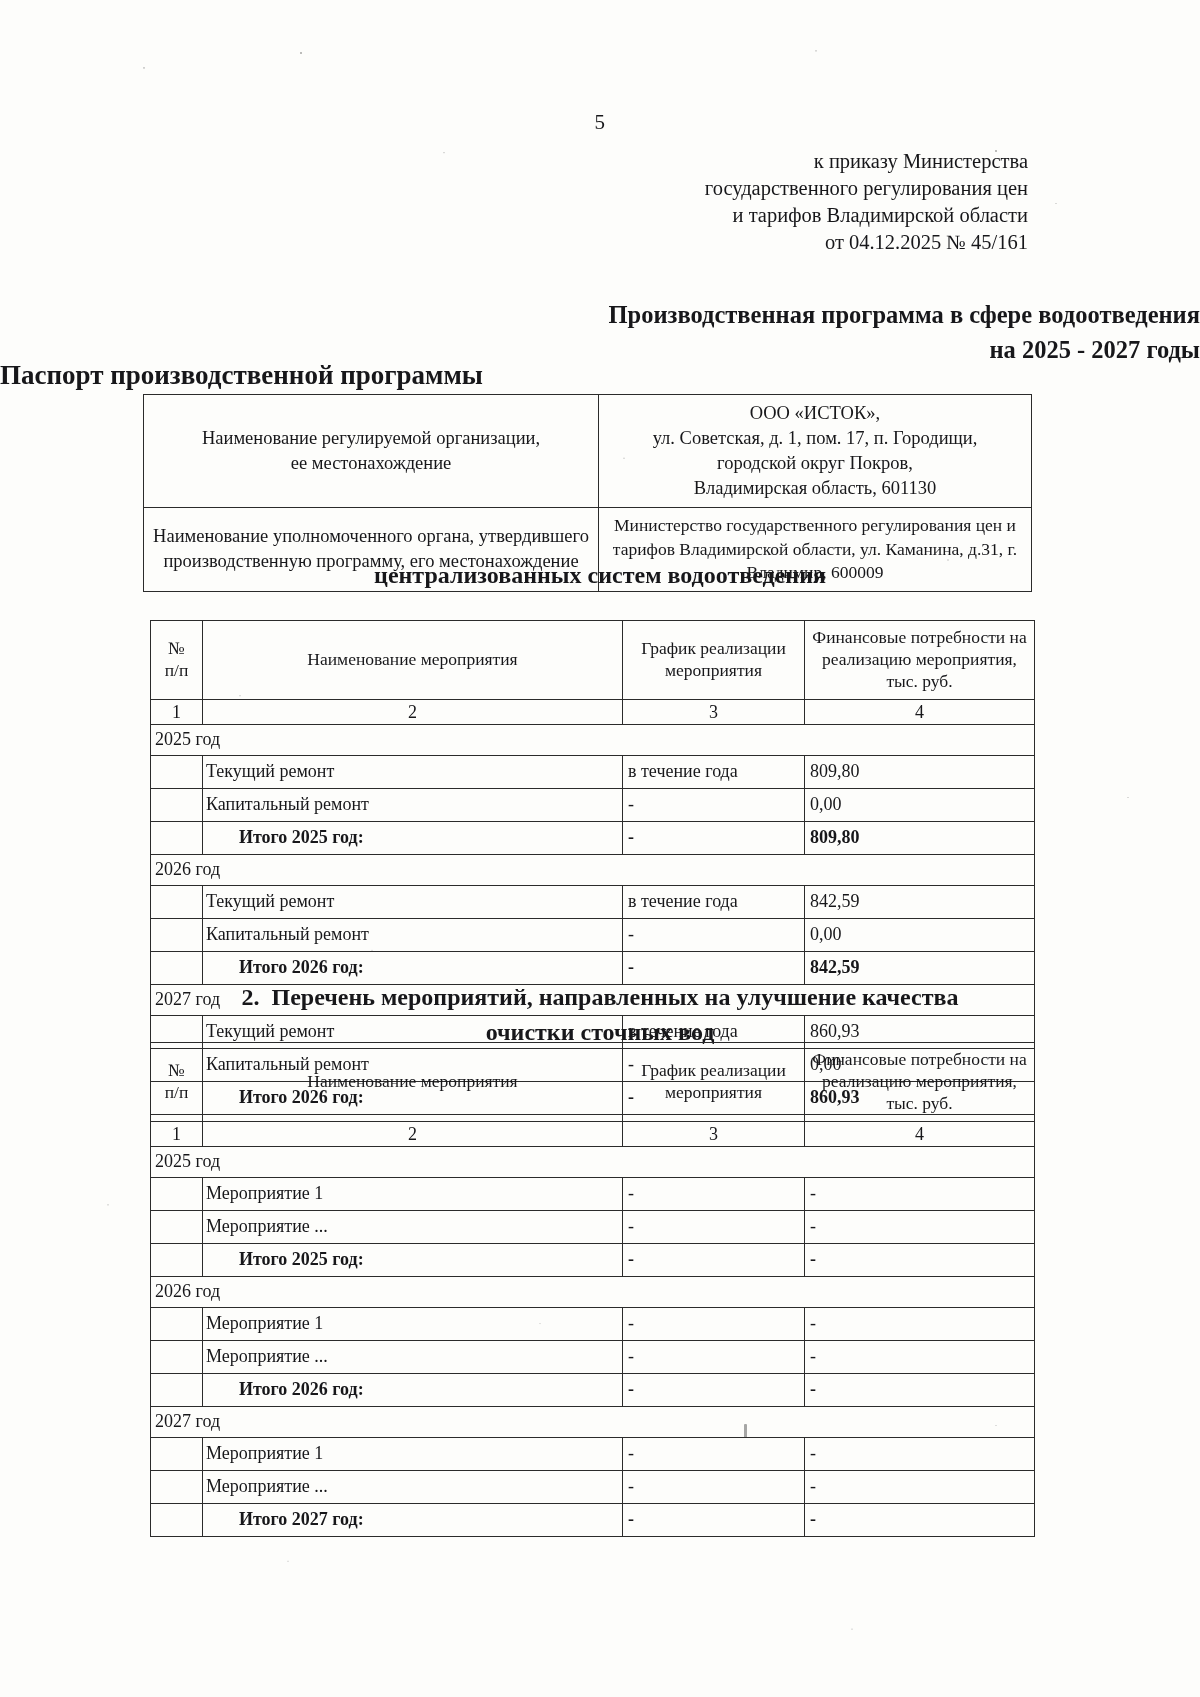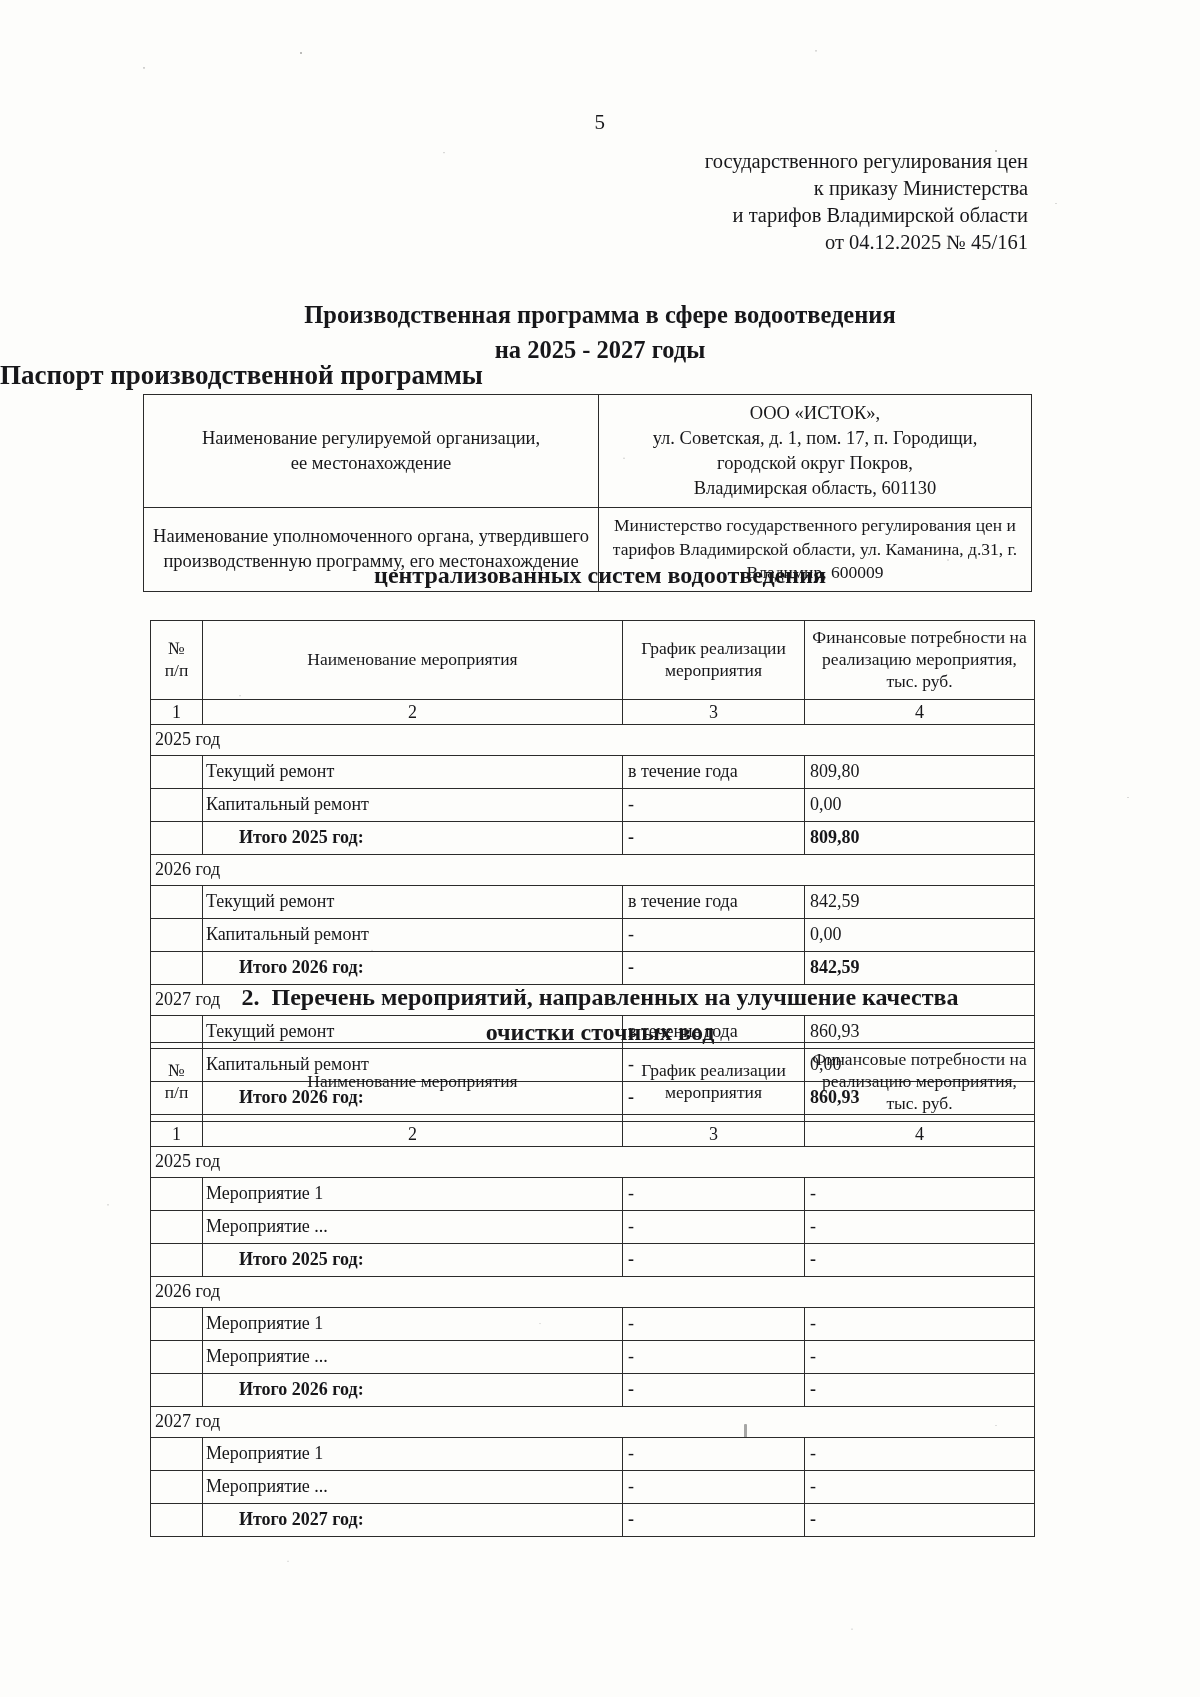--- a/index.html
+++ b/index.html
@@ -72,21 +72,21 @@
     white-space: nowrap;
   }
   .appendix div { display: block; }
 
   
   .doc-title {
     position: absolute;
     top: 298px;
     left: 0;
     width: 1200px;
-    text-align: center;
+    text-align: right;
     font-weight: bold;
     font-size: 24.5px;
     line-height: 1.42;
   }
   .passport-title {
     position: absolute;
     top: 360px;
     left: 0;
     width: 1200px;
     font-weight: bold;
@@ -198,22 +198,22 @@
 
   <div class="mark" style="left:744px; top:1424px; width:3px; height:14px; border-radius:1px;"></div>
   <div class="mark" style="left:300px; top:52px; width:2px; height:2px;"></div>
   <div class="mark" style="left:995px; top:150px; width:2px; height:2px;"></div>
 
   <div class="content">
 
     <div class="page-number">5</div>
 
     <div class="appendix">
+      <div>к приказу Министерства</div>
       <div>государственного регулирования цен</div>
-      <div>к приказу Министерства</div>
       <div>и тарифов Владимирской области</div>
       <div>от 04.12.2025 № 45/161</div>
     </div>
 
     <div class="doc-title">
       <div>Производственная программа в сфере водоотведения</div>
       <div>на 2025 - 2027 годы</div>
     </div>
     <div class="passport-title">Паспорт производственной программы</div>
 

